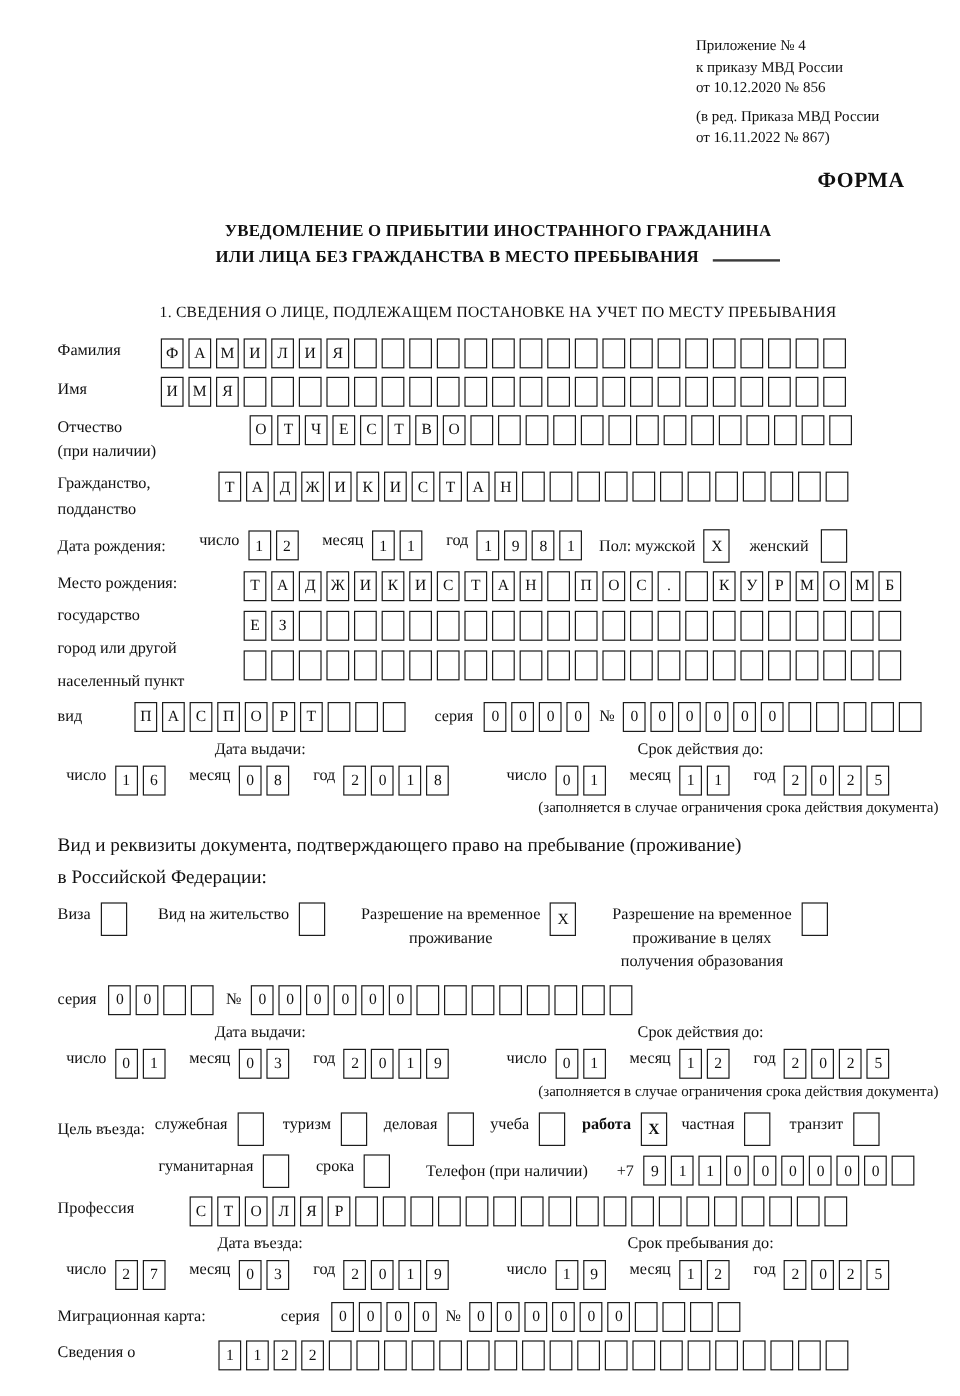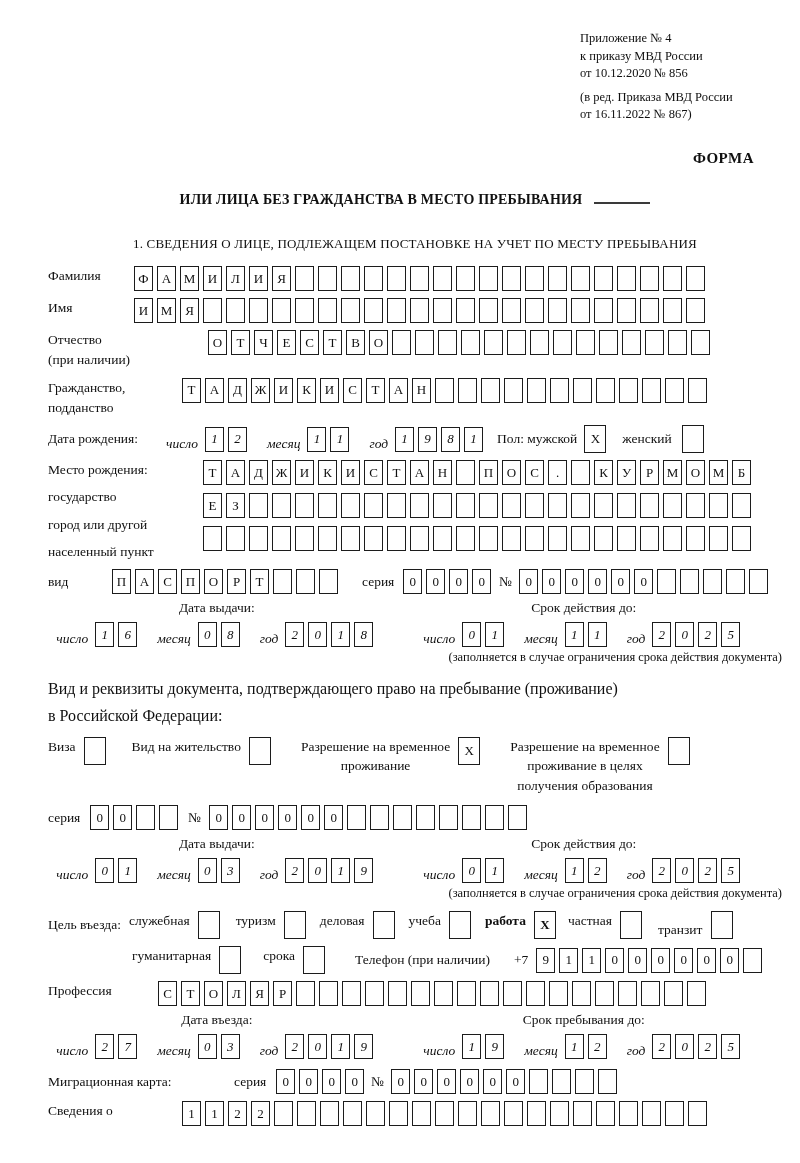--- a/index.html
+++ b/index.html
@@ -1,33 +1,33 @@
 <!DOCTYPE html>
 <html><head>
 <meta charset="utf-8">
 <style>
   html,body{margin:0;padding:0;background:#fff;}
   body{width:800px;min-height:1163px;font-family:"Liberation Serif","DejaVu Serif",serif;color:#101010;font-size:13px;}
   .page{box-sizing:border-box;width:800px;min-height:1163px;padding:30px 18px 10px 48px;}
   
   .req{margin-left:532px;font-size:12.5px;line-height:1.4;}
   .req .gap{margin-top:6px;}
-  .forma{ text-align:right;font-weight:bold;font-size:15px;margin:26px 28px 0 0;letter-spacing:.5px;}
+  .forma{ text-align:right;font-weight:bold;font-size:18px;margin:16px 28px 0 0;letter-spacing:.5px;}
   
   .title{margin-top:22px;text-align:center;font-weight:bold;font-size:14px;line-height:1.55;letter-spacing:.2px;}
   .uline{display:inline-block;width:56px;border-bottom:2.5px solid #3a3a3a;margin-left:12px;}
   .sec{margin-top:26px;text-align:center;font-weight:normal;font-size:13px;letter-spacing:.2px;}
   
   .row{display:flex;align-items:flex-start;margin-top:7px;}
   .lblcol{flex:none;line-height:1.5;}
   .lbl{font-size:13.5px;white-space:nowrap;}
   .cells{display:flex;flex:none;}
   .cell{display:inline-flex;flex:none;align-items:center;justify-content:center;width:17px;height:23px;border:1.5px solid #1c1c1c;margin-right:4px;font-size:13px;background:#fff;}
   .cb .cell{width:20px;height:26px;}
-  .dg{display:flex;align-items:flex-end;font-style:italic;}
+  .dg{display:flex;align-items:flex-start;}
   .dlbl{white-space:nowrap;margin:0 7px 0 16px;font-size:13.5px;}
   .dg .dlbl:first-child{margin-left:0;}
   
   .twocol{display:flex;margin-top:6px;}
   .col-l{width:46%;display:flex;justify-content:center;text-align:center;}
   .col-r{width:54%;display:flex;justify-content:center;text-align:center;}
   .note-r{text-align:right;font-size:12.5px;margin-top:3px;}
   .center-b{ text-align:center;font-weight:bold;font-size:13.5px;margin-top:10px;}
   .ptext{margin-top:10px;font-size:16px;line-height:1.7;}
   .optgroup{display:flex;align-items:flex-start;}
@@ -46,20 +46,21 @@
   <div class="req">
     <div>Приложение № 4</div>
     <div>к приказу МВД России</div>
     <div>от 10.12.2020 № 856</div>
     <div class="gap">(в ред. Приказа МВД России</div>
     <div>от 16.11.2022 № 867)</div>
   </div>
   <div class="forma">ФОРМА</div>
 
   <div class="title">
+    <div>УВЕДОМЛЕНИЕ О ПРИБЫТИИ ИНОСТРАННОГО ГРАЖДАНИНА</div>
     <div><span>ИЛИ ЛИЦА БЕЗ ГРАЖДАНСТВА В МЕСТО ПРЕБЫВАНИЯ</span><span class="uline"></span></div>
   </div>
 
   <div class="sec">1. СВЕДЕНИЯ О ЛИЦЕ, ПОДЛЕЖАЩЕМ ПОСТАНОВКЕ НА УЧЕТ ПО МЕСТУ ПРЕБЫВАНИЯ</div>
 
   <div class="row mt14">
     <div class="lblcol lbl" style="width:86px;">Фамилия</div>
     <div class="cells">
         <span class="cell">Ф</span>
         <span class="cell">А</span>
@@ -508,21 +509,21 @@
         <span class="cells cb">
           <span class="cell">X</span>
         </span>
       </div>
     <div class="optgroup" style="margin-left:8px;">
         <span class="olbl">частная</span>
         <span class="cells cb">
           <span class="cell"></span>
         </span>
       </div>
-    <div class="optgroup" style="margin-left:12px;align-items:flex-end;">
+    <div class="optgroup" style="margin-left:12px;">
         <span class="olbl">транзит</span>
         <span class="cells cb">
           <span class="cell"></span>
         </span>
       </div>
   </div>
 
   <div class="row" style="align-items:center;margin-left:84px;">
     <div class="optgroup">
         <span class="olbl">гуманитарная</span>

